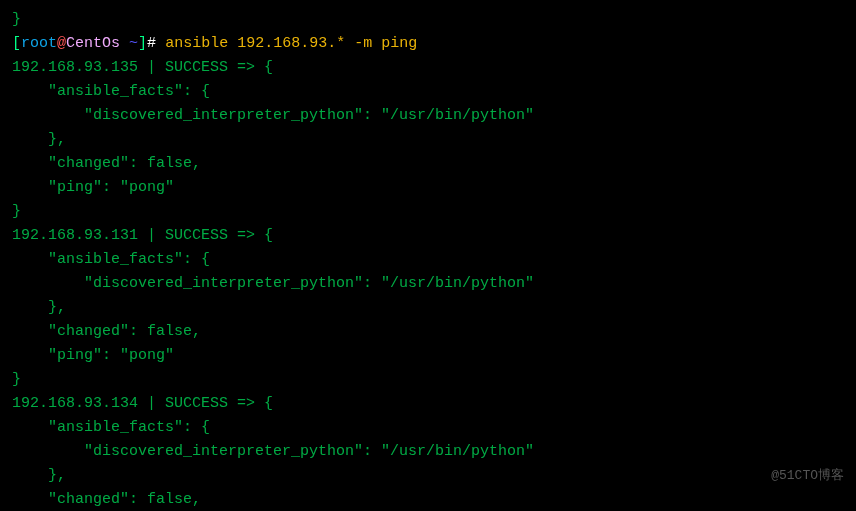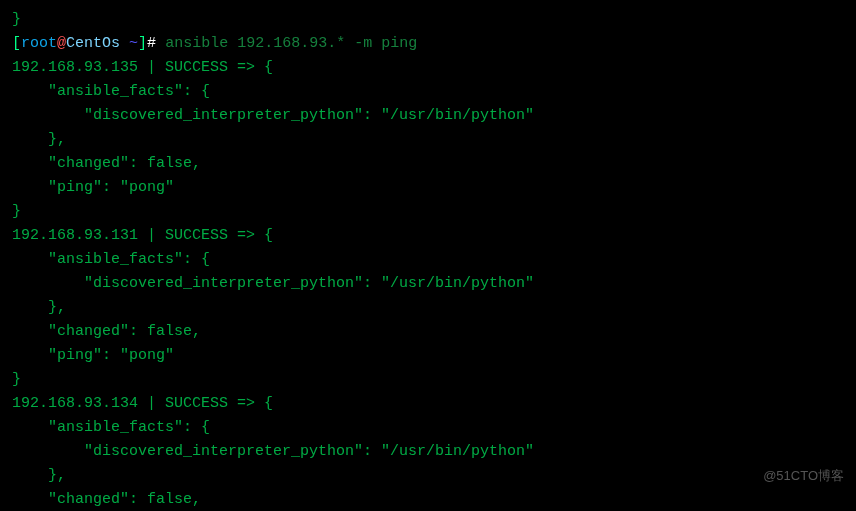--- a/index.html
+++ b/index.html
@@ -11,33 +11,33 @@
       line-height: 1.6;
       color: #fff;
       width: 856px;
       height: 511px;
       box-sizing: border-box;
       overflow: hidden;
       position: relative;
     }
     .prompt-user { color: #0ea5e9; }
     .prompt-at { color: #ff5555; }
-    .prompt-host { color: #7dd3fc; }
+    .prompt-host { color: #f0abfc; }
     .prompt-tilde { color: #5555ff; }
     .prompt-bracket { color: #00ff88; }
     .prompt-hash { color: #fff; }
-    .cmd { color: #15803d; font-family: Liberation Mono, monospace; }
+    .cmd { color: #eab308; font-family: Liberation Mono, monospace; }
     .output-green { color: #00aa44; }
     .watermark {
       position: absolute;
       right: 12px;
       bottom: 24px;
       color: #555;
       font-size: 13px;
-      font-family: Liberation Sans, sans-serif;
+      font-family: Liberation Mono, monospace;
     }
     pre {
       margin: 0;
       font-family: inherit;
       white-space: pre;
     }
   </style>
 </head>
 <body>
 

